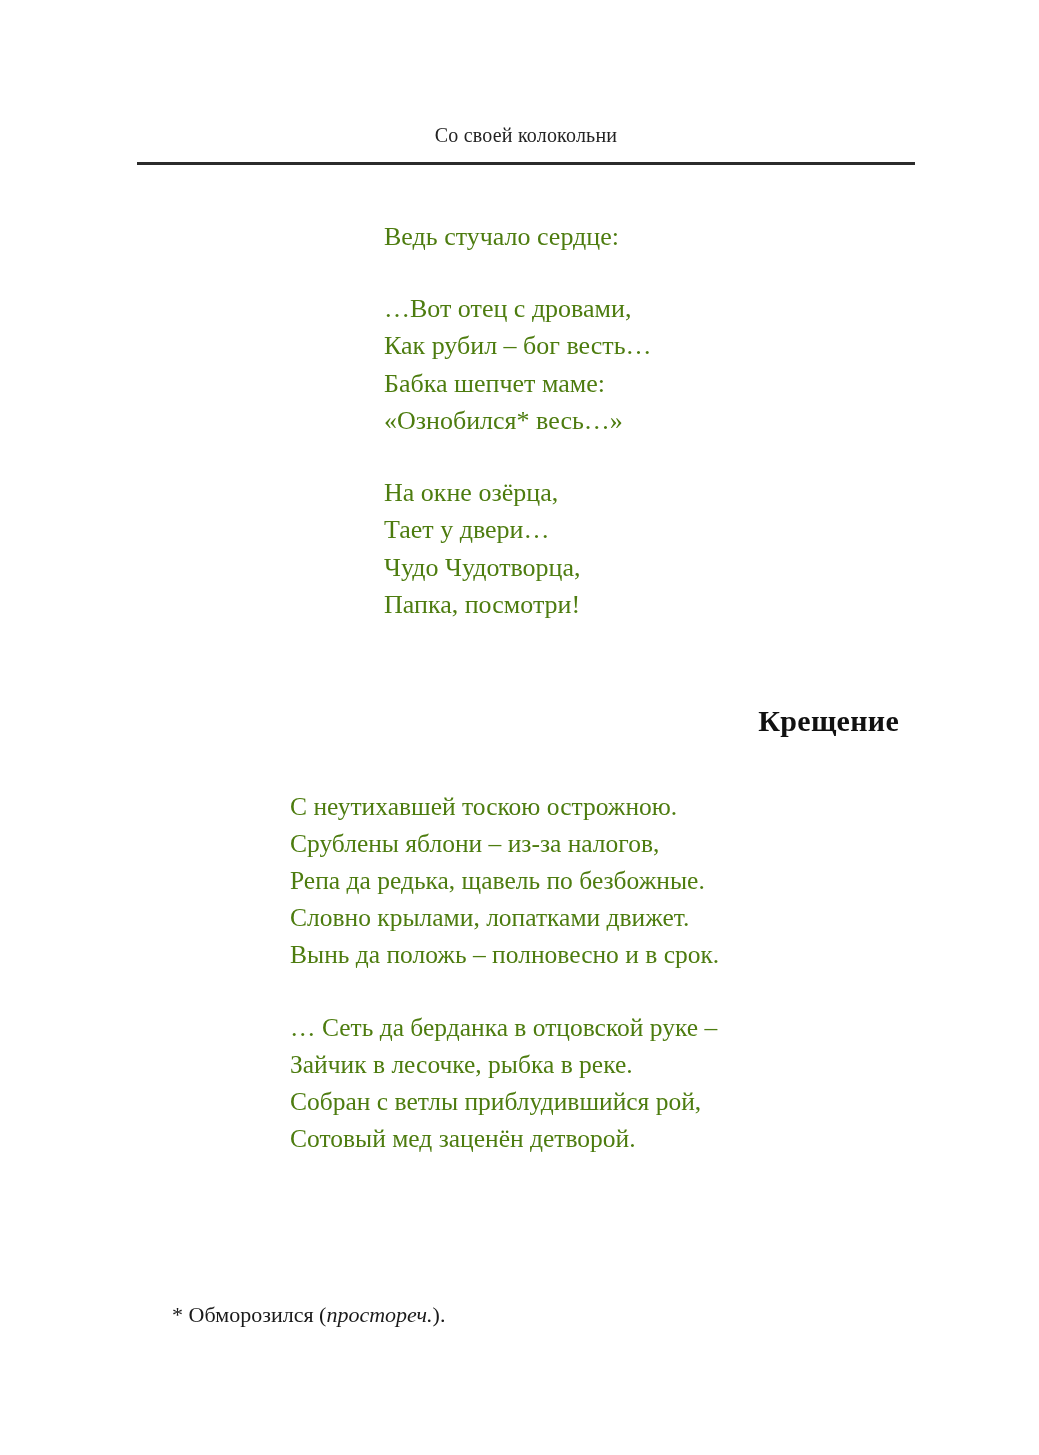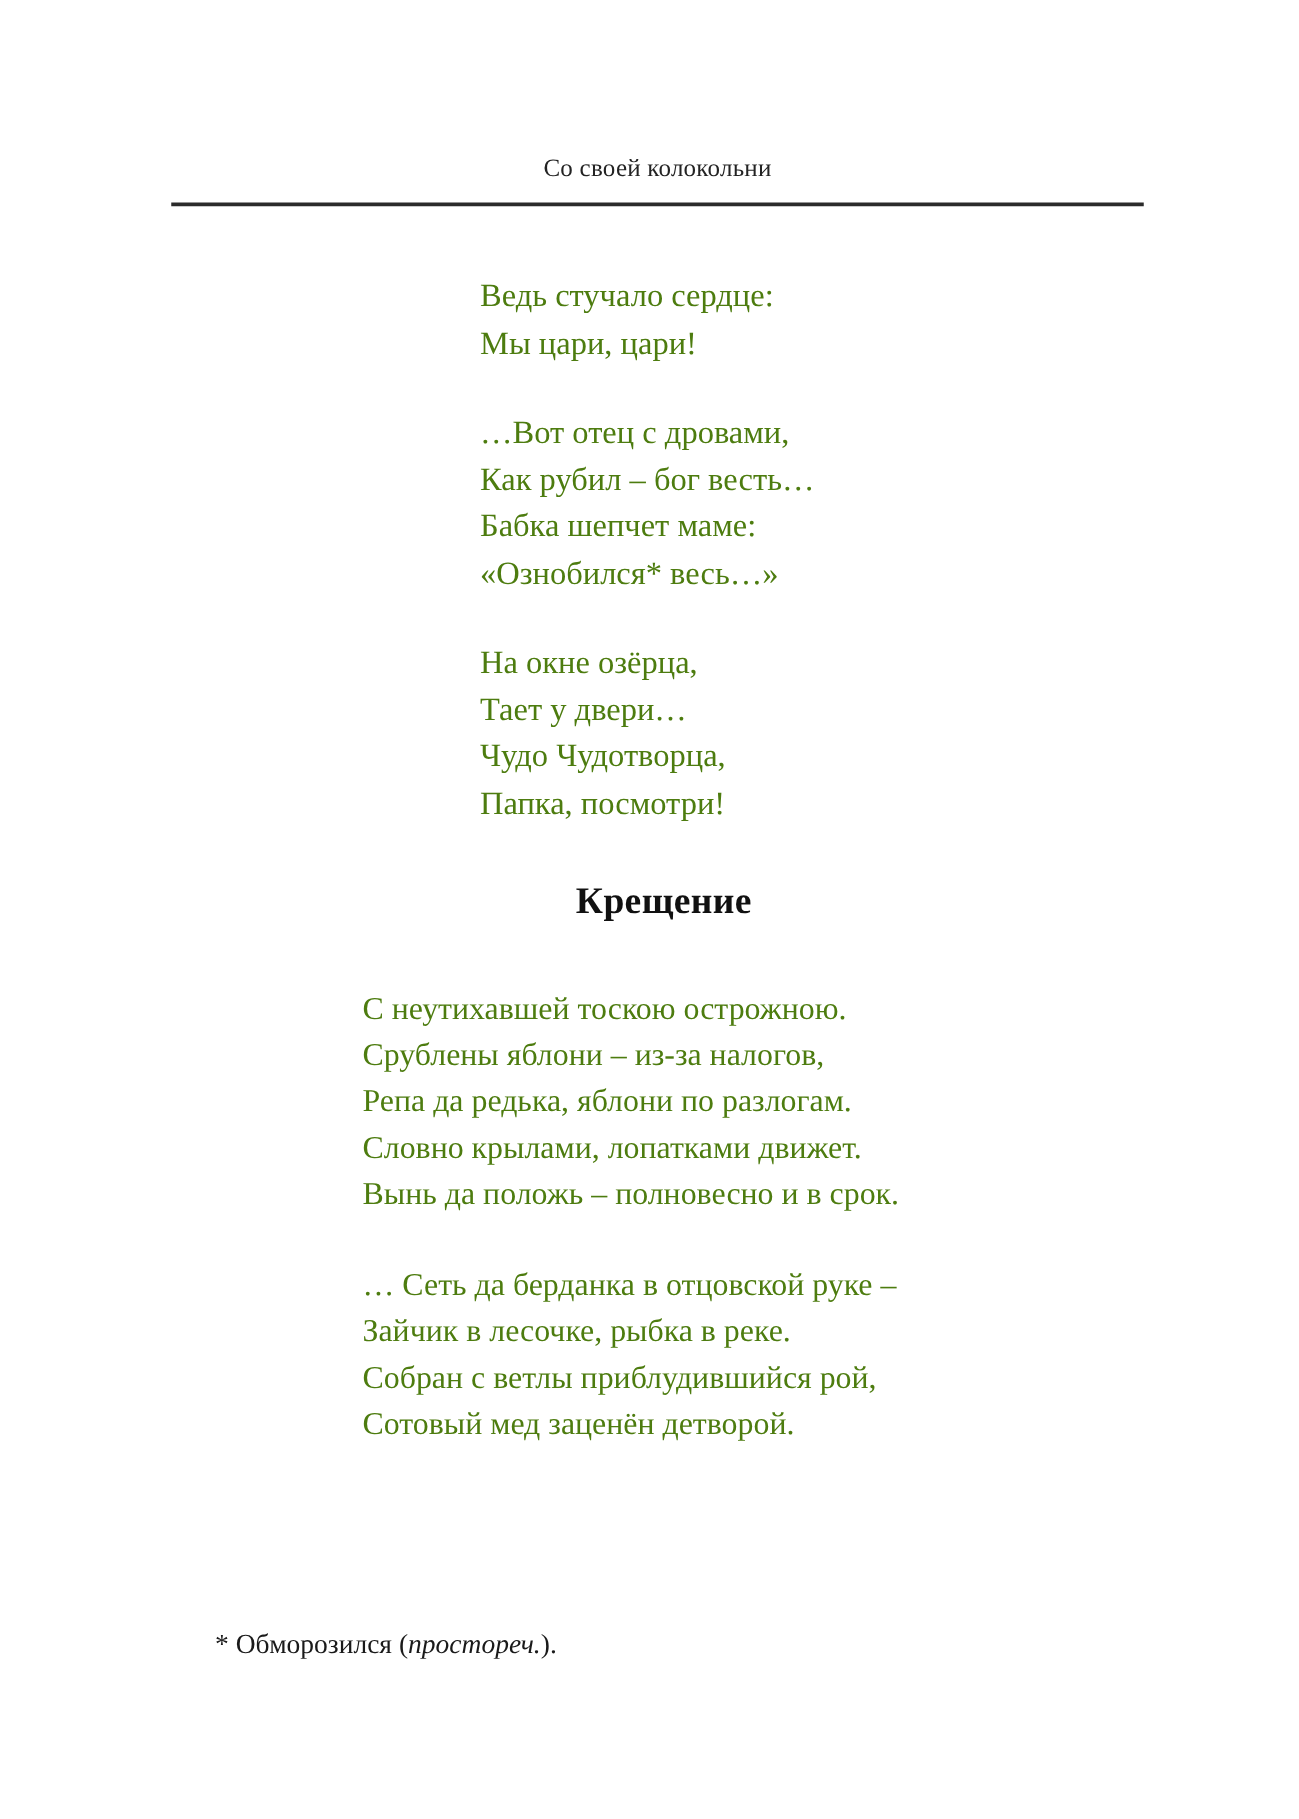--- a/index.html
+++ b/index.html
@@ -74,24 +74,24 @@
     font-size: 25.5px;
     line-height: 37px;
   }
   .poem-b .stanza {
     margin-bottom: 36px;
   }
 
   
   .poem-title {
     position: absolute;
-    left: 142px;
+    left: 121px;
     top: 688px;
     width: 778px;
-    text-align: center;
+    text-align: right;
     font-size: 30px;
     font-weight: bold;
     color: #111111;
     letter-spacing: 0.3px;
   }
 
   
   .footnote {
     position: absolute;
     left: 172px;
@@ -121,21 +121,20 @@
 
 <div class="page">
 
   <div class="running-head">Со своей колокольни</div>
 
   <div class="head-rule"></div>
 
   <div class="poem poem-a">
     <div class="stanza">
       <div class="verse-line">Ведь стучало сердце:</div>
-      <div class="verse-line">Мы цари, цари!</div>
     </div>
     <div class="stanza">
       <div class="verse-line">…Вот отец с дровами,</div>
       <div class="verse-line">Как рубил – бог весть…</div>
       <div class="verse-line">Бабка шепчет маме:</div>
       <div class="verse-line">«Ознобился* весь…»</div>
     </div>
     <div class="stanza">
       <div class="verse-line">На окне озёрца,</div>
       <div class="verse-line">Тает у двери…</div>
@@ -143,21 +142,21 @@
       <div class="verse-line">Папка, посмотри!</div>
     </div>
   </div>
 
   <div class="poem-title">Крещение</div>
 
   <div class="poem poem-b">
     <div class="stanza">
       <div class="verse-line">С неутихавшей тоскою острожною.</div>
       <div class="verse-line">Срублены яблони – из-за налогов,</div>
-      <div class="verse-line">Репа да редька, яблони по разлогам.</div>
+      <div class="verse-line">Репа да редька, щавель по безбожные.</div>
       <div class="verse-line">Словно крылами, лопатками движет.</div>
       <div class="verse-line">Вынь да положь – полновесно и в срок.</div>
     </div>
     <div class="stanza">
       <div class="verse-line">… Сеть да берданка в отцовской руке –</div>
       <div class="verse-line">Зайчик в лесочке, рыбка в реке.</div>
       <div class="verse-line">Собран с ветлы приблудившийся рой,</div>
       <div class="verse-line">Сотовый мед заценён детворой.</div>
     </div>
   </div>

